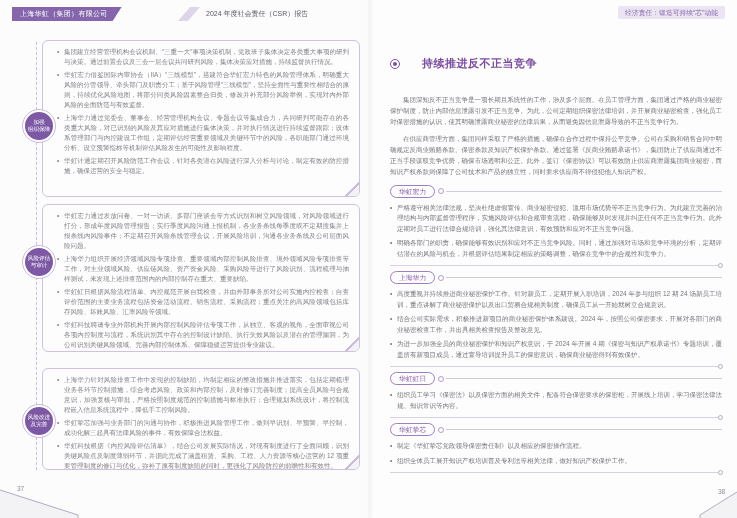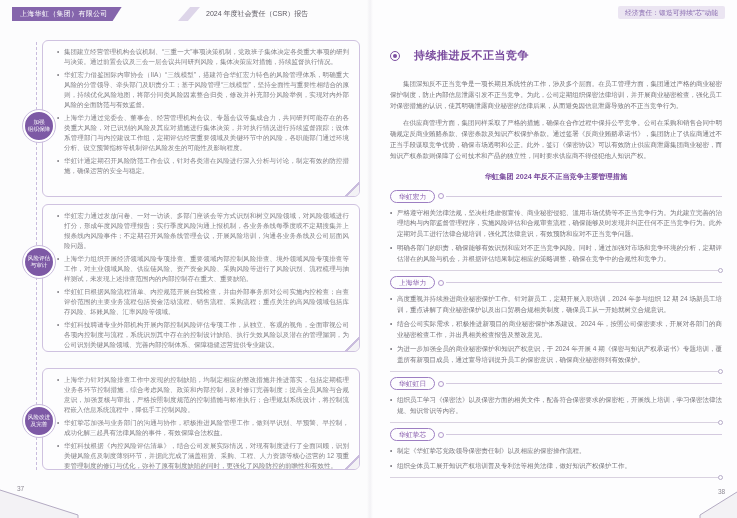--- a/index.html
+++ b/index.html
@@ -63,21 +63,21 @@
   #badge3{top:405px;}
 
   
   .rcontent{position:absolute;left:390px;top:40px;width:332px;}
   .rtitle{display:flex;align-items:center;margin:0 0 8px 0;}
   .rtitle .ticon{
     width:8px;height:8px;border:1.4px solid #7d4fa0;border-radius:50%;
     position:relative;margin-right:6px;flex:0 0 auto;
   }
   .rtitle .ticon::after{content:"";position:absolute;left:2px;top:2px;width:4px;height:4px;border-radius:50%;background:#7d4fa0;}
-  .rtitle h2{margin:8px;font-size:11px;color:#7a4b9e;letter-spacing:.5px;}
+  .rtitle h2{margin:16px;font-size:11px;color:#7a4b9e;letter-spacing:.5px;}
   .rpara{font-size:6.5px;line-height:10.8px;color:#77757b;text-align:justify;text-indent:2em;margin:0 0 7px 0;}
   .tbl-title{font-size:7.2px;color:#7a4b9e;font-weight:bold;text-align:center;margin:10px 0 8px 0;}
   .group{margin:0;}
   .pill-row{display:flex;align-items:center;margin:2px 0 5px 0;}
   .pill{
     border:1px solid #9d7ec2;color:#8a5fae;font-size:6.8px;line-height:11px;
     padding:0 8px;border-radius:8px;background:#fdfdfe;white-space:nowrap;
   }
   .pill-dot{width:4px;height:4px;border:1px solid #b49ccd;border-radius:50%;background:#fdfdfe;margin-left:3px;flex:0 0 auto;}
   .pill-line{flex:1;border-top:1px solid #d4cadf;margin-left:2px;}
@@ -154,21 +154,20 @@
   <span>及完善</span>
 </div>
 
 <div class="rcontent">
   <div class="rtitle">
     <span class="ticon"></span>
     <h2>持续推进反不正当竞争</h2>
   </div>
   <p class="rpara">集团深知反不正当竞争是一项长期且系统性的工作，涉及多个层面。在员工管理方面，集团通过严格的商业秘密保护制度，防止内部信息泄露引发不正当竞争。为此，公司定期组织保密法律培训，并开展商业秘密检查，强化员工对保密措施的认识，使其明确泄露商业秘密的法律后果，从而避免因信息泄露导致的不正当竞争行为。</p>
   <p class="rpara">在供应商管理方面，集团同样采取了严格的措施，确保在合作过程中保持公平竞争。公司在采购和销售合同中明确规定反商业贿赂条款、保密条款及知识产权保护条款。通过签署《反商业贿赂承诺书》，集团防止了供应商通过不正当手段谋取竞争优势，确保市场透明和公正。此外，签订《保密协议》可以有效防止供应商泄露集团商业秘密，而知识产权条款则保障了公司技术和产品的独立性，同时要求供应商不得侵犯他人知识产权。</p>
-  <div class="tbl-title">华虹集团 2024 年反不正当竞争主要管理措施</div>
 
   <div class="group">
     <div class="pill-row">
       <span class="pill">华虹宏力</span>
       <span class="pill-dot"></span>
       <span class="pill-line"></span>
     </div>
     <ul>
       <li>严格遵守相关法律法规，坚决杜绝虚假宣传、商业秘密侵犯、滥用市场优势等不正当竞争行为。为此建立完善的治理结构与内部监督管理程序，实施风险评估和合规审查流程，确保能够及时发现并纠正任何不正当竞争行为。此外定期对员工进行法律合规培训，强化其法律意识，有效预防和应对不正当竞争问题。</li>
       <li>明确各部门的职责，确保能够有效识别和应对不正当竞争风险。同时，通过加强对市场和竞争环境的分析，定期评估潜在的风险与机会，并根据评估结果制定相应的策略调整，确保在竞争中的合规性和竞争力。</li>

